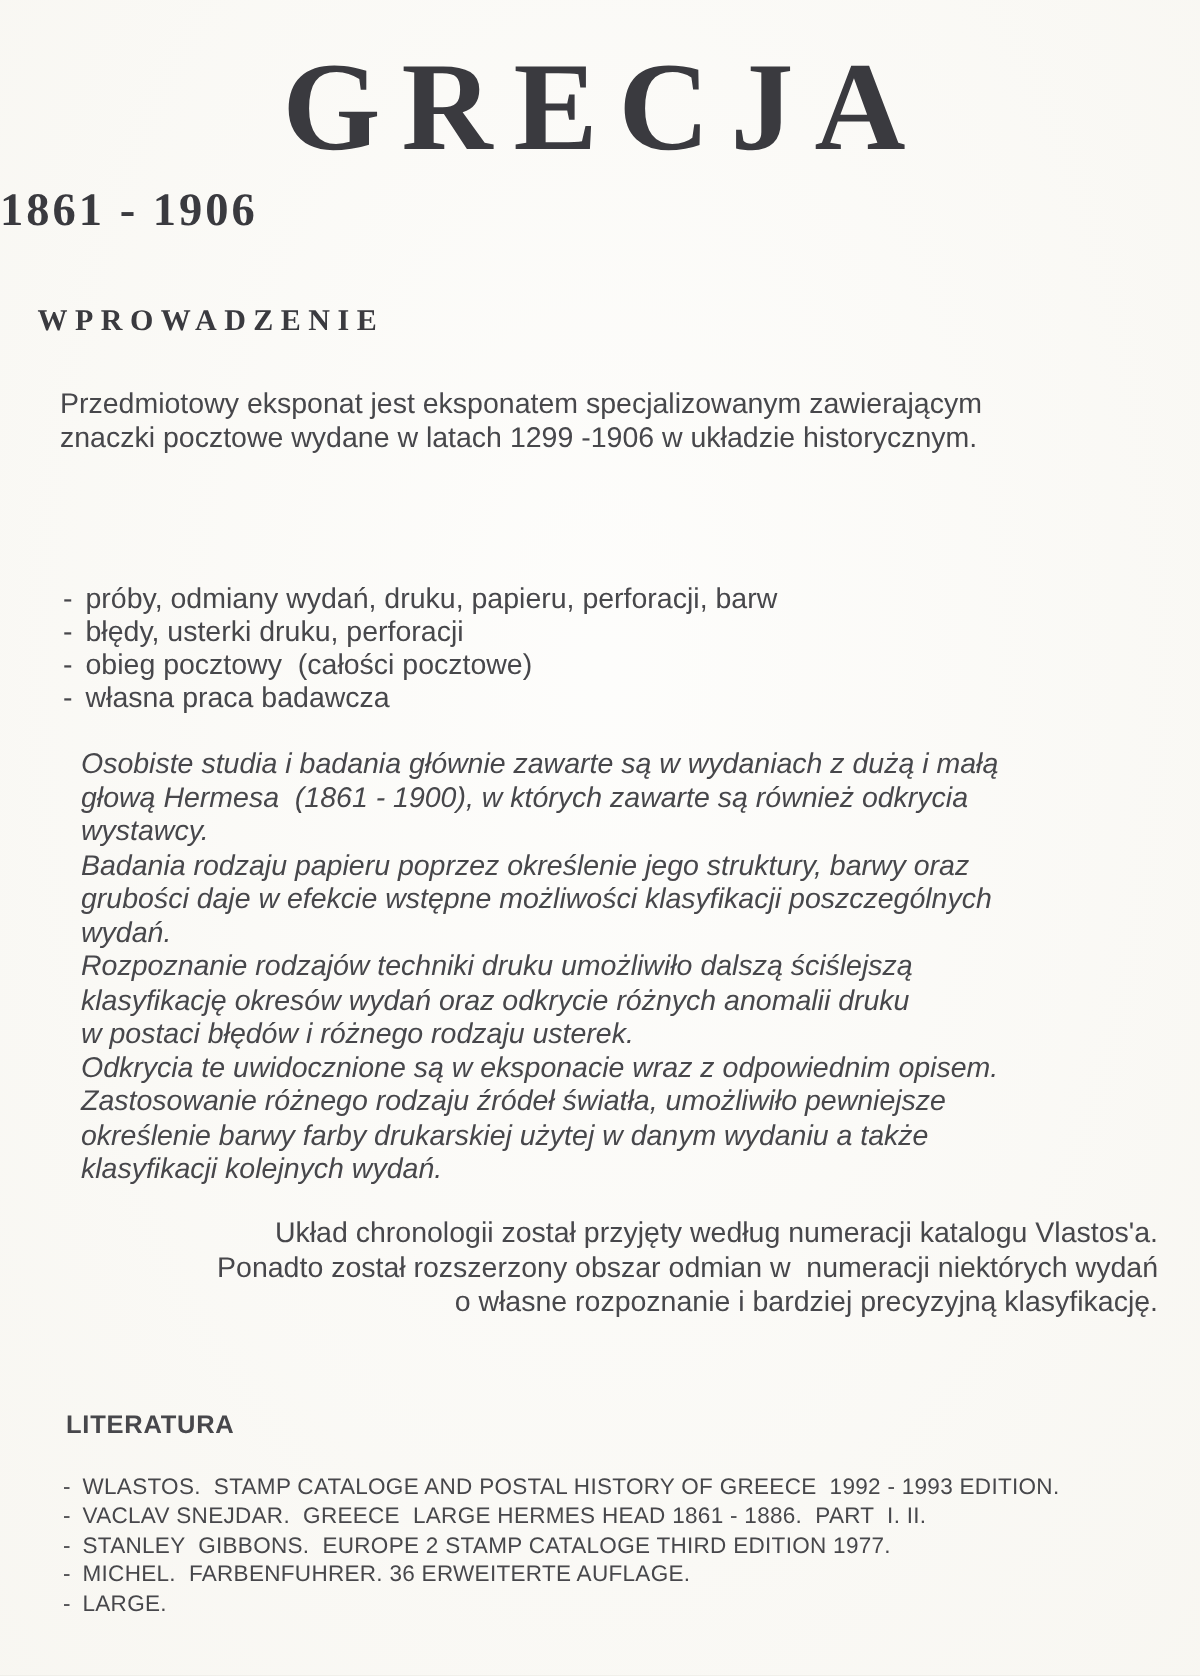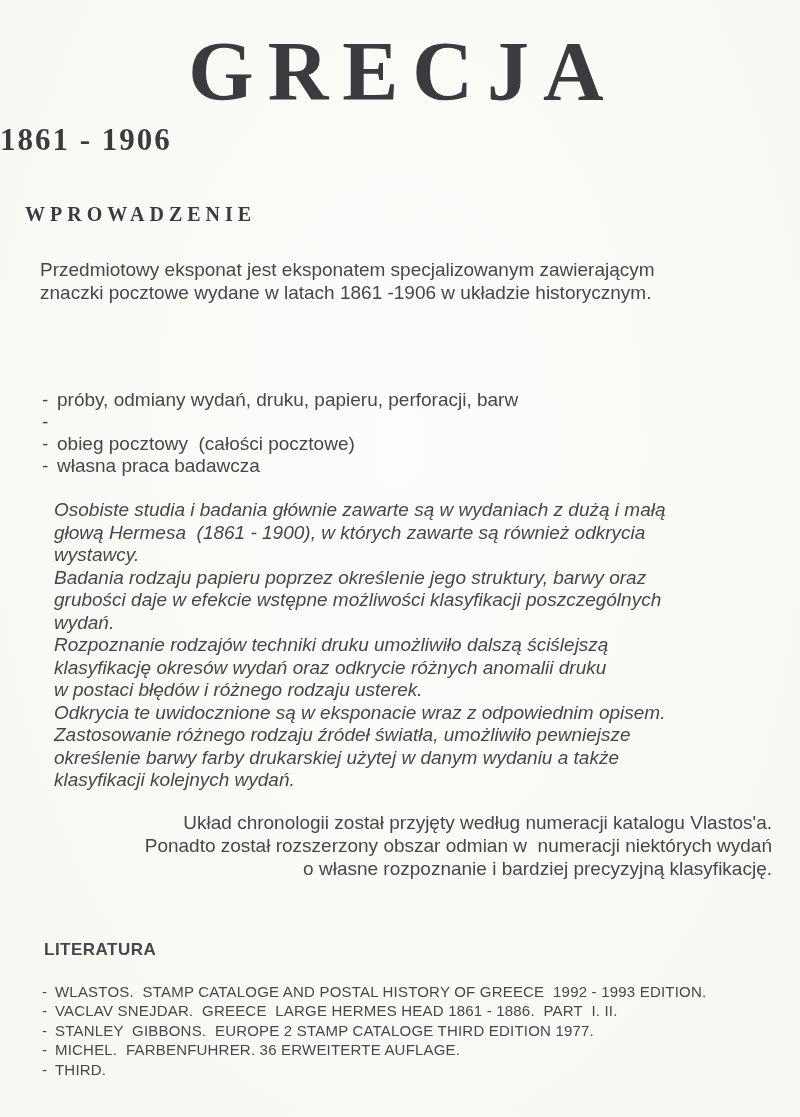--- a/index.html
+++ b/index.html
@@ -95,30 +95,31 @@
 
 <div class="page">
 
   <h1 class="abs title">GRECJA</h1>
 
   <div class="abs subtitle">1861 - 1906</div>
 
   <h2 class="abs section-heading intro-heading">WPROWADZENIE</h2>
 
   <p class="abs body-text intro-para">Przedmiotowy eksponat jest eksponatem specjalizowanym zawierającym
-znaczki pocztowe wydane w latach 1861 -1906 w układzie historycznym.</p>
+znaczki pocztowe wydane w latach 1299 -1906 w układzie historycznym.</p>
 
 
   <ul class="abs dash-list exhibit-list">
     <li>
       <span class="dash">-</span>
       <span>próby, odmiany wydań, druku, papieru, perforacji, barw</span>
     </li>
     <li>
       <span class="dash">-</span>
+      <span>błędy, usterki druku, perforacji</span>
     </li>
     <li>
       <span class="dash">-</span>
       <span>obieg pocztowy  (całości pocztowe)</span>
     </li>
     <li>
       <span class="dash">-</span>
       <span>własna praca badawcza</span>
     </li>
   </ul>
@@ -155,17 +156,17 @@
     <li>
       <span class="dash">-</span>
       <span>STANLEY  GIBBONS.  EUROPE 2 STAMP CATALOGE THIRD EDITION 1977.</span>
     </li>
     <li>
       <span class="dash">-</span>
       <span>MICHEL.  FARBENFUHRER. 36 ERWEITERTE AUFLAGE.</span>
     </li>
     <li>
       <span class="dash">-</span>
-      <span>THIRD.</span>
+      <span>LARGE.</span>
     </li>
   </ul>
 
 </div>
 
 </body></html>

